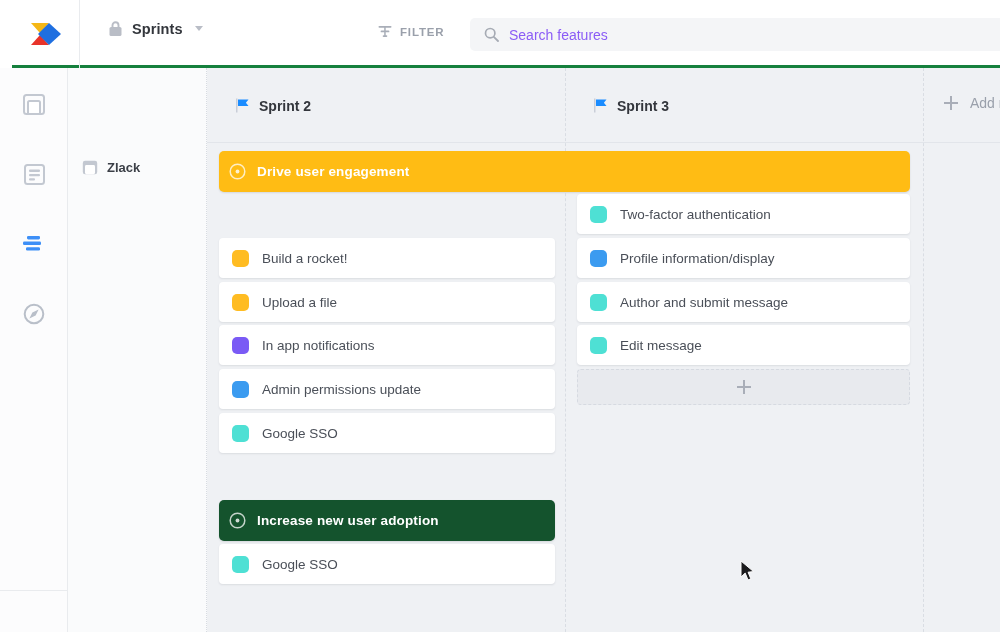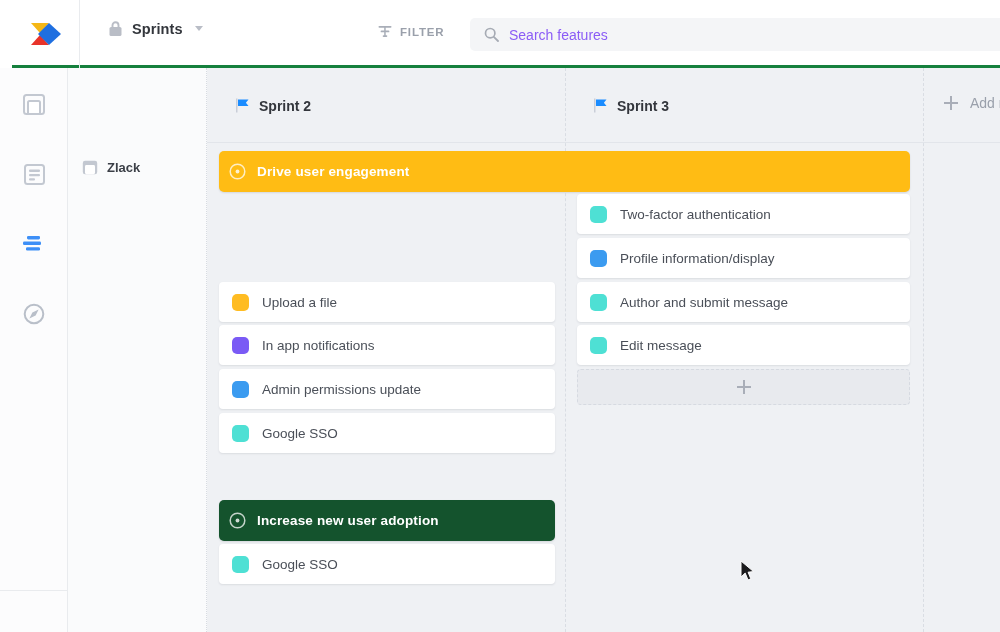--- a/index.html
+++ b/index.html
@@ -302,20 +302,24 @@
     <div class="goal" style="left:151px; top:83px; width:691px; background:#ffbc14">
       <span class="target-icon">
         <svg width="17" height="17" viewBox="0 0 17 17">
           <circle cx="8.5" cy="8.5" r="7.3" fill="none" stroke="#ffffff" stroke-opacity=".75" stroke-width="1.5"></circle>
           <circle cx="8.5" cy="8.5" r="1.9" fill="#ffffff" fill-opacity=".8"></circle>
         </svg>
       </span>
       <span class="goal-label">Drive user engagement</span>
     </div>
 
+    <div class="card" style="left:151px; top:170px; width:336px">
+      <span class="swatch" style="background:#ffbc22"></span>
+      <span class="card-label">Build a rocket!</span>
+    </div>
     <div class="card" style="left:151px; top:214px; width:336px">
       <span class="swatch" style="background:#ffbc22"></span>
       <span class="card-label">Upload a file</span>
     </div>
     <div class="card" style="left:151px; top:257px; width:336px">
       <span class="swatch" style="background:#7a5af5"></span>
       <span class="card-label">In app notifications</span>
     </div>
     <div class="card" style="left:151px; top:301px; width:336px">
       <span class="swatch" style="background:#3b9bf0"></span>

